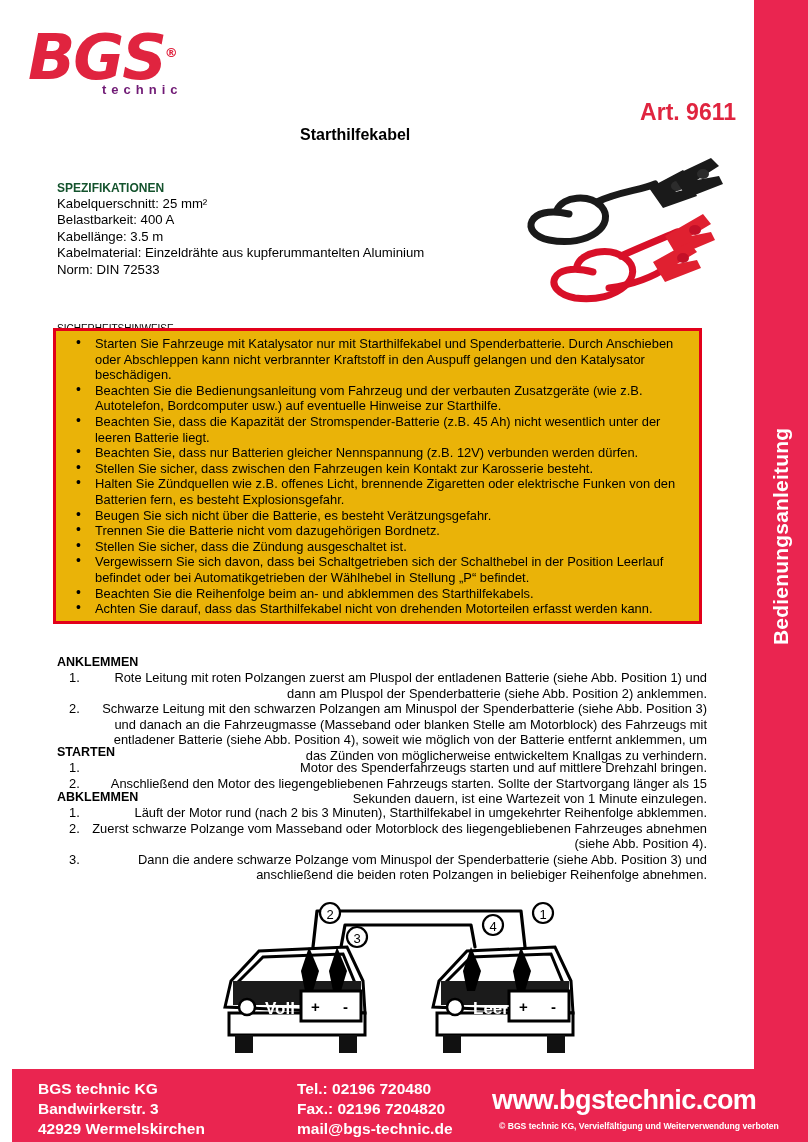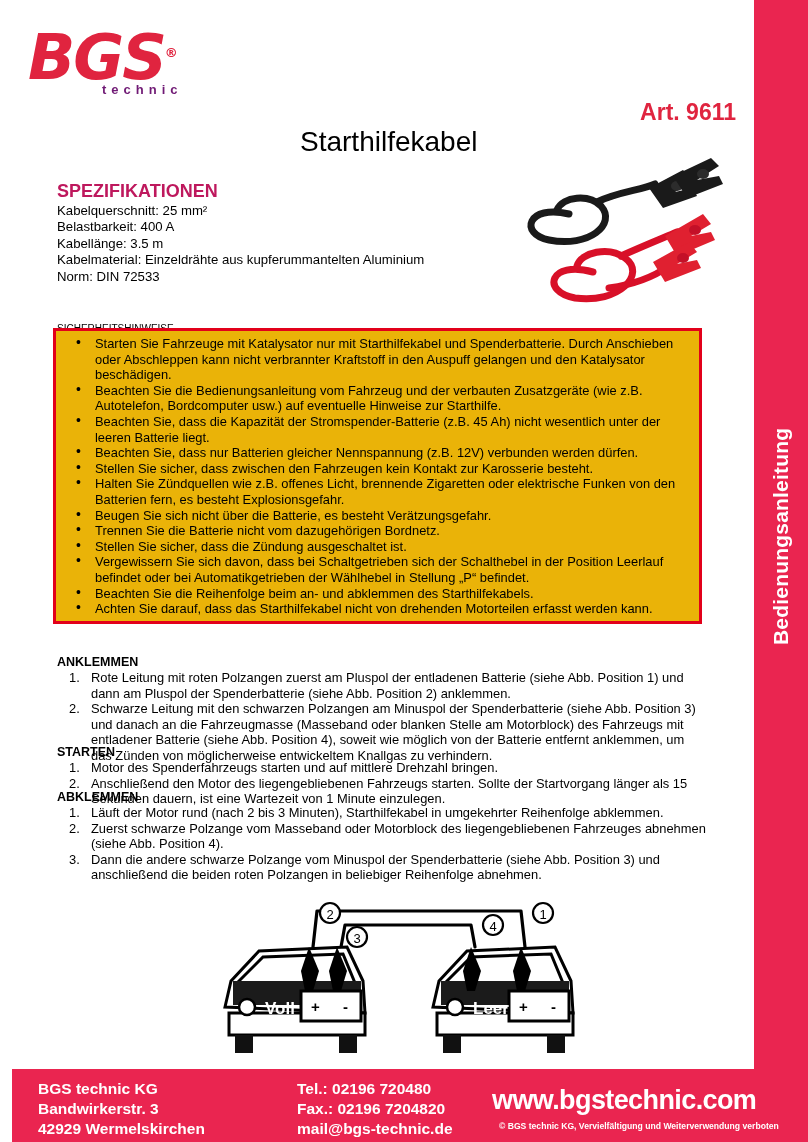--- a/index.html
+++ b/index.html
@@ -42,26 +42,26 @@
     letter-spacing: 5px;
   }
 
   
   .art-no {
     position: absolute; right: 72px; top: 99px;
     font-size: 23px; font-weight: bold; color: #e0243f;
   }
   .doc-title {
     position: absolute; left: 300px; top: 126px;
-    font-size: 28px; font-weight: normal; color: #000;
+    font-size: 16px; font-weight: bold; color: #000;
   }
 
   
   .specs { position: absolute; left: 57px; top: 181px; width: 470px; }
-  .block-head { font-size: 18px; font-weight: bold; color: #be185d; margin-bottom: 1px; }
+  .block-head { font-size: 12px; font-weight: bold; color: #14532d; margin-bottom: 1px; }
   .spec-line { font-size: 13.2px; color: #000000; line-height: 16.4px; }
 
   
   .photo { position: absolute; left: 497px; top: 152px; width: 250px; height: 155px; }
   .photo svg { display: block; }
 
   
   .safety-head { position: absolute; left: 57px; top: 311px; font-size: 10px; font-weight: normal; margin-top: 12px; }
   .safety-box {
     position: absolute; left: 53px; top: 328px;
@@ -77,21 +77,21 @@
   ul.bullets li::before {
     content: "\2022"; position: absolute; left: 12px; top: -1px; font-size: 14px;
   }
 
   
   .sec { position: absolute; left: 57px; width: 650px; }
   .sec h3 { font-size: 12.5px; font-weight: bold; margin-bottom: 1px; }
   ol.nums { list-style: none; counter-reset: n; }
   ol.nums li {
     position: relative; counter-increment: n; padding-left: 34px;
-    font-size: 12.9px; line-height: 15.6px; color: #000;
+    font-size: 12.9px; line-height: 15.6px; color: #000; text-align: right;
   }
   ol.nums li::before {
     content: counter(n) "."; position: absolute; left: 12px; top: 0;
     font-size: 12.9px;
   }
 
   #sec-anklemmen { top: 655px; }
   #sec-starten   { top: 745px; }
   #sec-abklemmen { top: 790px; }
 

